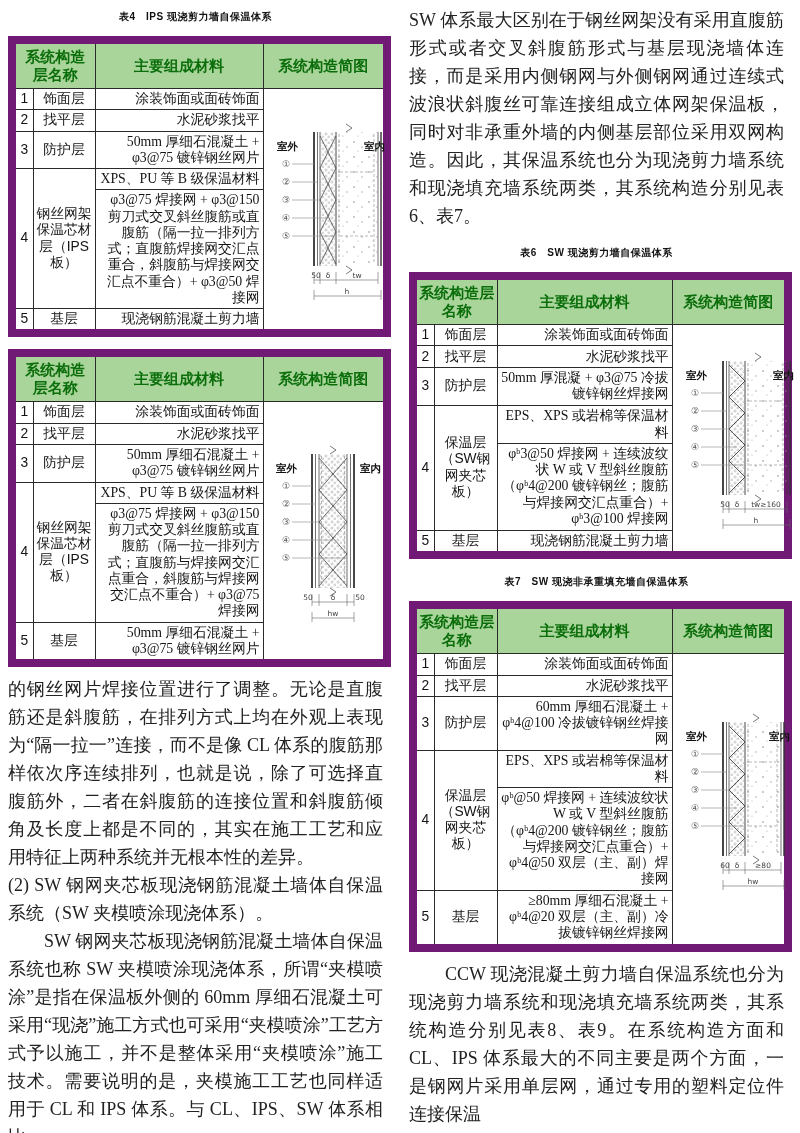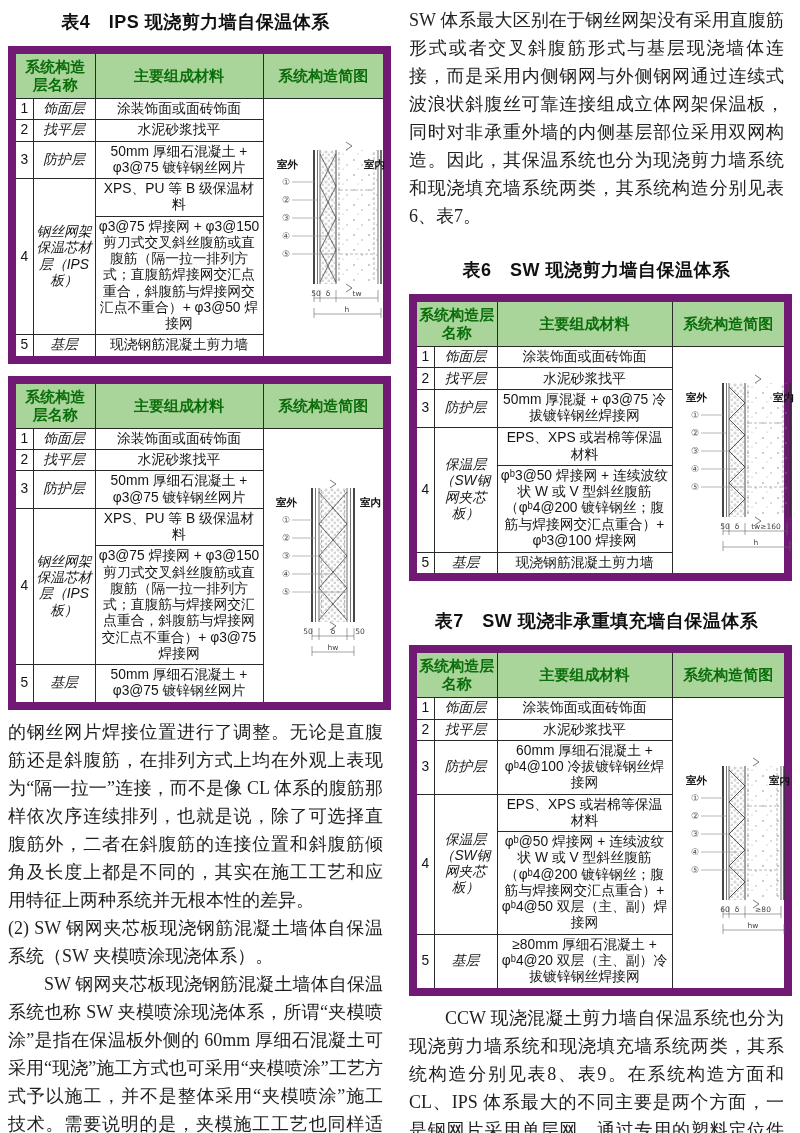--- a/index.html
+++ b/index.html
@@ -6,39 +6,39 @@
   .page {
     width:800px; height:1133px; box-sizing:border-box;
     padding:6px 8px 0 8px; background:#fff; overflow:hidden;
     display:flex; gap:26px;
     font-family:"Liberation Serif", serif; color:#1e1e1e;
   }
   .col { width:375px; flex:0 0 375px; }
 
   .caption {
     font-family:"Liberation Sans", sans-serif;
-    font-weight:bold; font-size:18px; text-align:center;
+    font-weight:bold; font-size:10px; text-align:center;
     margin:4px 0 4px 0; color:#111; letter-spacing:0.5px;
   }
-  .mt { margin-top:28px; }
+  .mt { margin-top:16px; }
 
   table.ct {
     border-collapse:collapse; width:100%; table-layout:fixed;
     font-family:"Liberation Sans", sans-serif; font-size:13.8px;
     line-height:1.18; color:#141414; border:8px solid #701a75;margin-top:12px;
   }
   .ct th, .ct td { border:1.4px solid #2a2a2a; }
   .ct th {
     background:#a9d59b; color:#0b6e0b; font-weight:bold;
     font-size:15px; padding:4px 2px; line-height:1.2;
   }
   .ct td { padding:2px 3px; }
   td.num { text-align:center; padding:2px 0; }
-  td.nm  { text-align:center; padding:2px 1px;font-style:italic; }
-  td.mat { text-align:center; }
+  td.nm  { text-align:center; padding:2px 1px; }
+  td.mat { text-align:right;font-family:Liberation Serif, serif; }
   td.mat.split { padding:0; }
   .sub { padding:2px 3px; }
   .sub.first { border-bottom:1.4px solid #2a2a2a; }
   td.diag { padding:12px; text-align:center; vertical-align:middle; background:#fff; }
 
   p.body {
     font-size:18px; line-height:28px; text-align:justify;
     margin:0; color:#222;
   }
   p.ind { text-indent:2em; }

